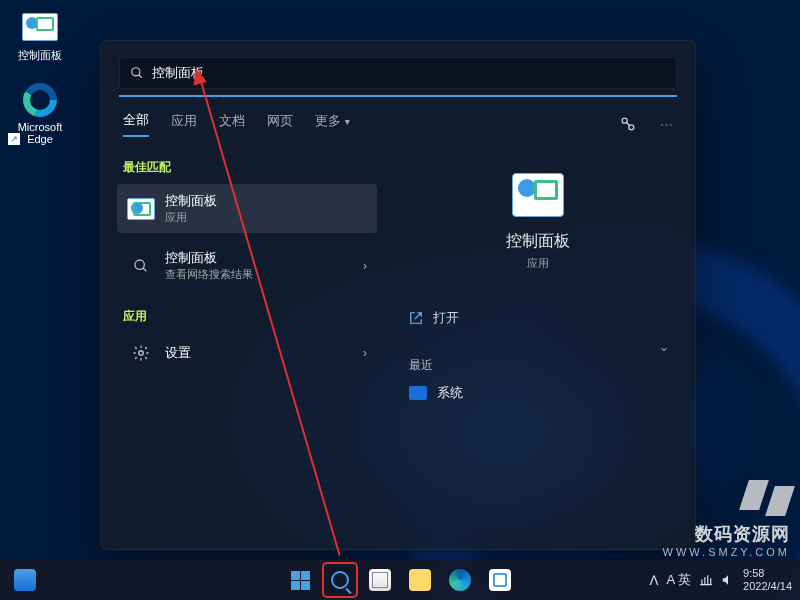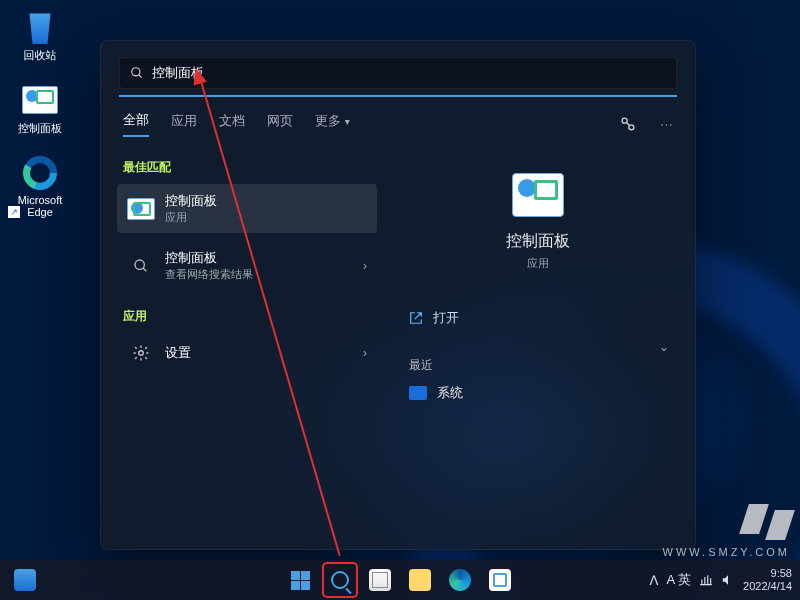--- a/index.html
+++ b/index.html
@@ -84,21 +84,21 @@
 .mag::after { content:""; position:absolute; right:-5px; bottom:-5px; width:7px; height:2px; background:#4aa0e0; transform:rotate(45deg); }
 .tb-ic { width: 22px; height: 22px; border-radius: 4px; }
 .ic-task { background: linear-gradient(#fff,#e0e0e0); position:relative; }
 .ic-task::before { content:""; position:absolute; inset:3px; border:1px solid #888; }
 .ic-explorer { background:#ffd86b; }
 .ic-edges { background: conic-gradient(#0c59a4,#1b9de2,#34c7a0,#0c59a4); border-radius:50%; }
 .ic-store { background:#fff; position:relative; }
 .ic-store::before { content:""; position:absolute; inset:4px; border:2px solid #4aa0e0; border-radius:2px; }
 .tb-widget { width:22px; height:22px; background:linear-gradient(#4aa0e0,#1a6dd8); border-radius:4px; }
 
-.clock { text-align: right; line-height: 1.2; }
+.clock { line-height: 1.2; }
 .tray-ic { font-size: 13px; color: #dde; }
 
 .arrow-line {
   position: absolute; left: 199px; top: 78px; width: 2px; height: 498px;
   background: #e03030; transform-origin: top left; transform: rotate(-16.3deg); z-index: 30;
 }
 .arrow-head {
   position: absolute; left: 191px; top: 68px; width: 0; height: 0;
   border-left: 7px solid transparent; border-right: 7px solid transparent; border-bottom: 16px solid #e03030;
   transform: rotate(-16deg); z-index: 31;
@@ -112,26 +112,20 @@
 .wm-sub { color:#d0d0d0; font-size:11px; letter-spacing:3px; opacity:0.85; }
 
 svg { display:block; }
 </style>
 </head>
 <body>
 
 <div class="wallpaper"></div>
 
 <div class="desktop-icons">
-  <div class="dicon">
-    <div class="ic">
-        <div class="ic-bin"></div>
-      </div>
-    <span>回收站</span>
-  </div>
   <div class="dicon">
     <div class="ic">
         <div class="ic-cpanel"></div>
         <div class="shortcut">↗</div>
       </div>
     <span>控制面板</span>
   </div>
   <div class="dicon">
     <div class="ic">
         <div class="ic-edge"></div>
@@ -229,20 +223,21 @@
       </div>
     </div>
   </div>
 </div>
 
 <div class="arrow-line"></div>
 <div class="arrow-head"></div>
 
 <div class="watermark">
   <div class="wm-logo"></div>
+  <div class="wm-text">数码资源网</div>
   <div class="wm-sub">WWW.SMZY.COM</div>
 </div>
 
 <div class="taskbar">
   <div class="tb-left">
     <div class="tb-btn">
         <div class="tb-widget"></div>
       </div>
   </div>
   <div class="tb-center">

